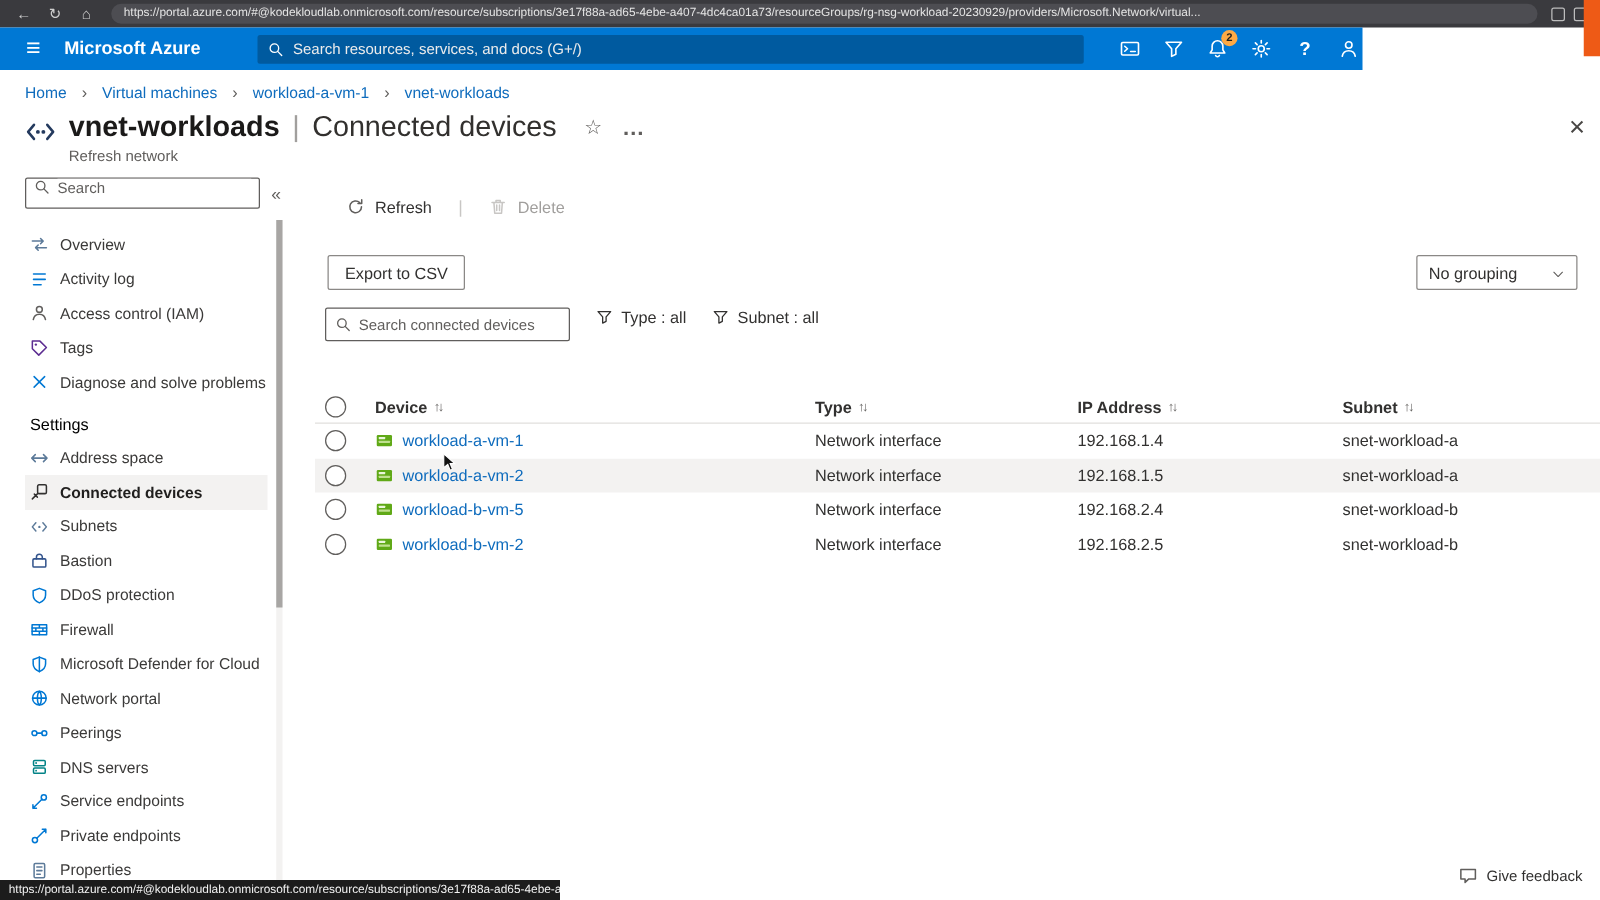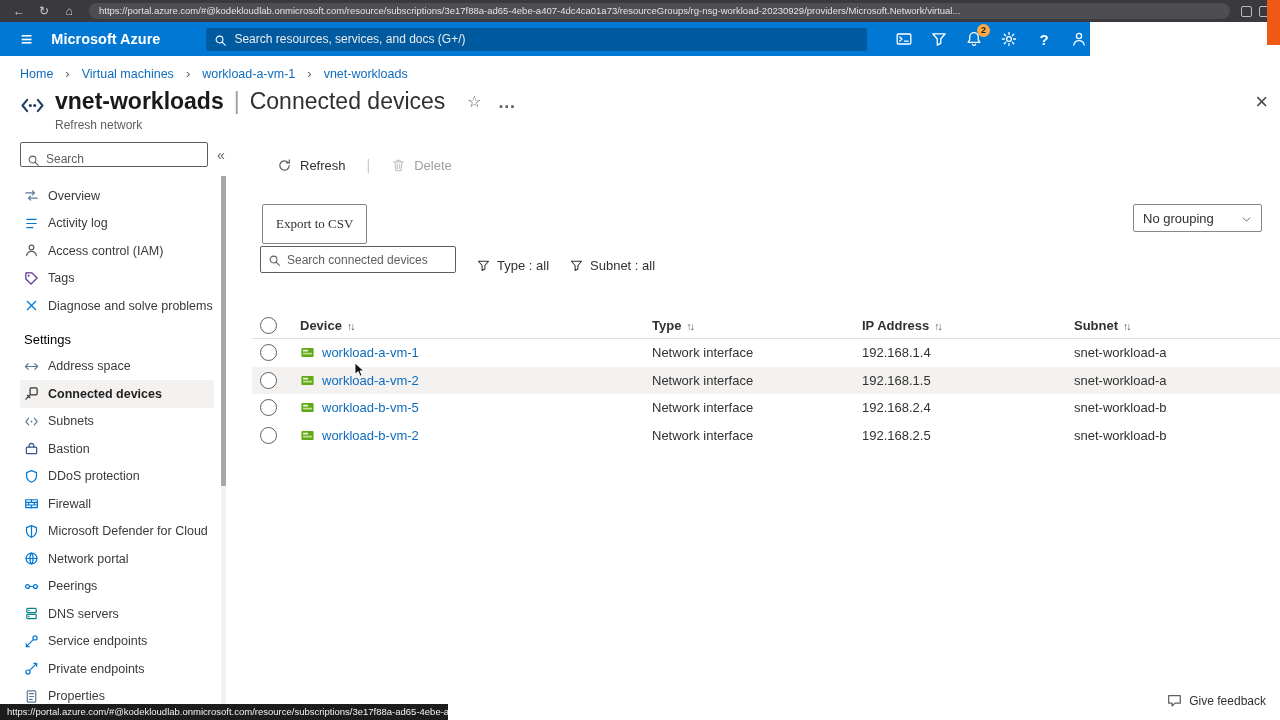--- a/index.html
+++ b/index.html
@@ -42,45 +42,45 @@
   .pg-sep{font-size:23px;font-weight:300;color:#a19f9d;margin:0 10px}
   .pg-section{font-size:23px;font-weight:400;color:#32302e;white-space:nowrap}
   .star-btn{margin-left:22px;font-size:16px;color:#605e5c}
   .more-btn{margin-left:16px;font-size:18px;font-weight:700;color:#605e5c;letter-spacing:1px;line-height:10px}
   .close-btn{margin-left:auto;font-size:22px;color:#484644;line-height:20px}
   .pg-sub{font-size:12px;color:#605e5c;margin-top:3px}
 
   
   .sidebar{position:absolute;top:142px;left:20px;width:208px;bottom:0}
   .side-search-row{display:flex;align-items:center;gap:6px}
-  .side-search{flex:1;height:25px;border:1px solid #605e5c;border-radius:2px;display:flex;align-items:flex-end;padding:0 6px;gap:6px;background:#fff}
+  .side-search{flex:1;height:25px;border:1px solid #605e5c;border-radius:2px;display:flex;align-items:flex-start;padding:0 6px;gap:6px;background:#fff}
   .side-search .ic{width:13px;height:13px;flex:none}
   .side-search input{flex:1;min-width:0;border:none;outline:none;font-size:12px;color:#323130;font-family:"Liberation Sans",sans-serif}
   .side-search input::placeholder{color:#605e5c}
   .collapse-btn{color:#605e5c;font-size:14px;width:16px;text-align:center}
   .side-menu{margin-top:15px;padding-right:14px}
   .side-item{height:27.5px;display:flex;align-items:center;gap:9px;padding:0 4px;font-size:12.5px;color:#3b3a39;white-space:nowrap;overflow:hidden;cursor:pointer}
   .side-item .ic{width:15px;height:15px;flex:none}
   .side-item.selected{font-weight:700;color:#201f1e;background:#f3f2f1}
   .side-header{font-size:13px;font-weight:400;color:#000000;margin:12px 0 6px;padding:0 4px}
   .side-scroll{position:absolute;top:34px;right:2px;bottom:8px;width:5px;background:#f3f2f1}
   .side-thumb{position:absolute;top:0;left:0;width:5px;height:310px;background:#a8a6a4}
 
   
   .main{position:absolute;left:240px;top:150px;right:0;bottom:20px}
   .cmdbar{display:flex;align-items:center;height:30px;margin-left:37px;font-size:13px}
   .cmd{display:flex;align-items:flex-end;gap:8px;color:#323130}
   .cmd .ic{width:15px;height:15px}
   .cmd.disabled{color:#a19f9d}
   .cmd-div{color:#c8c6c4;margin:0 21px;font-size:14px}
   .actions-row{position:relative;margin:24px 18px 0 22px;height:28px}
-  .btn{display:inline-flex;align-items:center;height:40px;padding:0 13px;border:1px solid #8a8886;border-radius:2px;background:#fff;font-size:13px;color:#323130;cursor:pointer;font-family:Liberation Serif, serif}
+  .btn{display:inline-flex;align-items:center;height:28px;padding:0 13px;border:1px solid #8a8886;border-radius:2px;background:#fff;font-size:13px;color:#323130;cursor:pointer;font-family:Liberation Sans, sans-serif}
   .grouping{position:absolute;right:0;top:0;width:129px;height:28px;border:1px solid #8a8886;border-radius:2px;display:flex;align-items:center;justify-content:space-between;padding:0 9px;font-size:13px;color:#323130;background:#fff}
   .grouping .ic{width:11px;height:11px}
-  .filter-row{display:flex;align-items:flex-end;margin:14px 0 0 20px}
+  .filter-row{display:flex;align-items:flex-start;margin:14px 0 0 20px}
   .dev-search{width:196px;height:27px;border:1px solid #605e5c;border-radius:2px;display:flex;align-items:center;padding:0 7px;gap:6px;background:#fff}
   .dev-search .ic{width:13px;height:13px;flex:none}
   .dev-search input{flex:1;min-width:0;border:none;outline:none;font-size:12px;color:#323130;font-family:"Liberation Sans",sans-serif}
   .dev-search input::placeholder{color:#605e5c}
   .pill{display:flex;align-items:center;gap:7px;font-size:13px;color:#323130;margin-left:21px;cursor:pointer}
   .pill .ic{width:13px;height:13px}
 
   
   .grid{margin:40px 0 0 12px}
   .trow{display:grid;grid-template-columns:48px 352px 210px 212px auto;align-items:center;height:27.5px}

